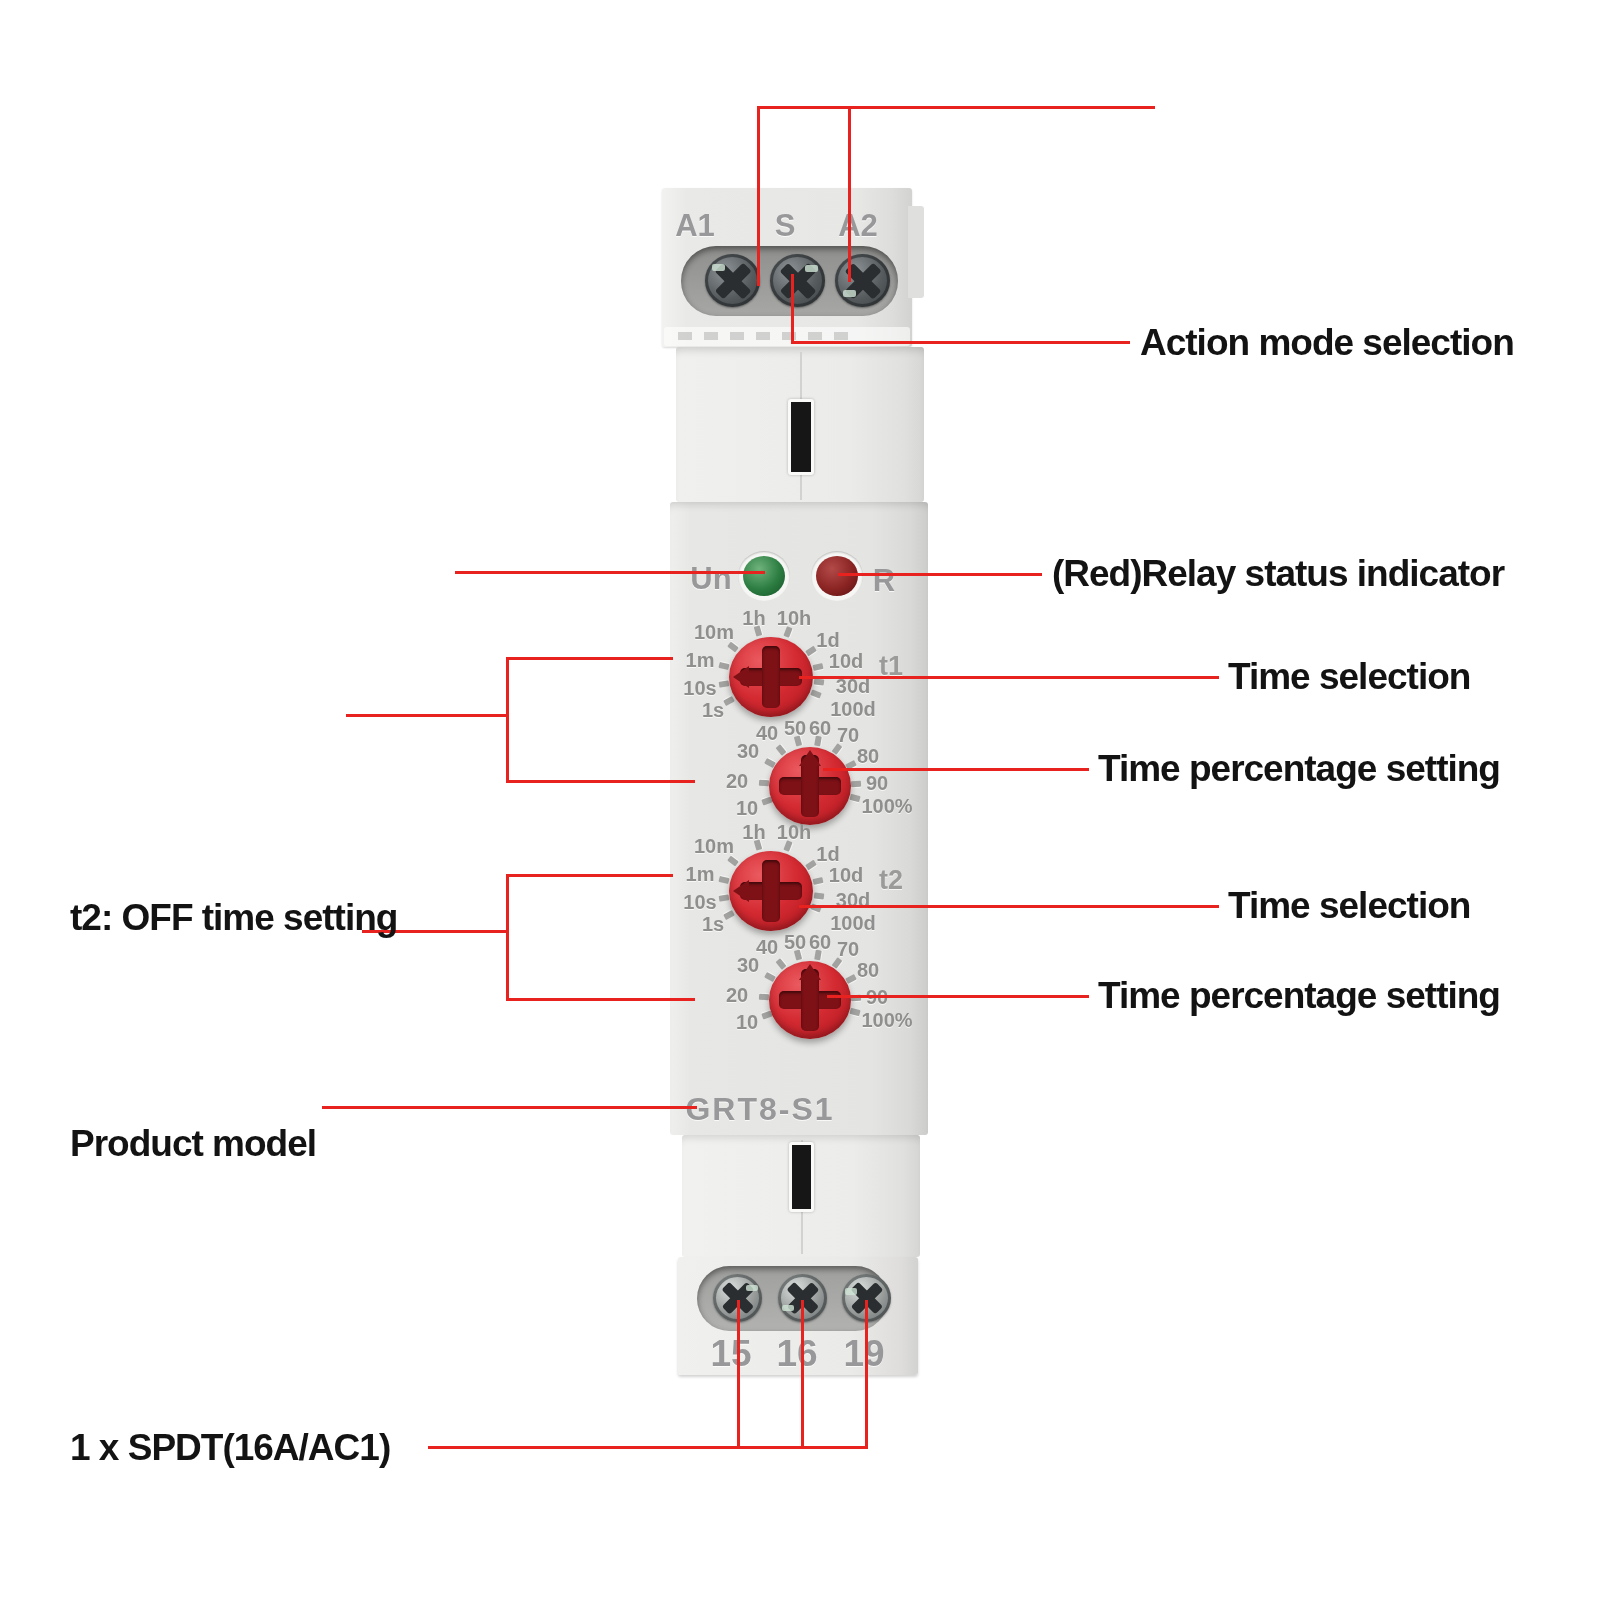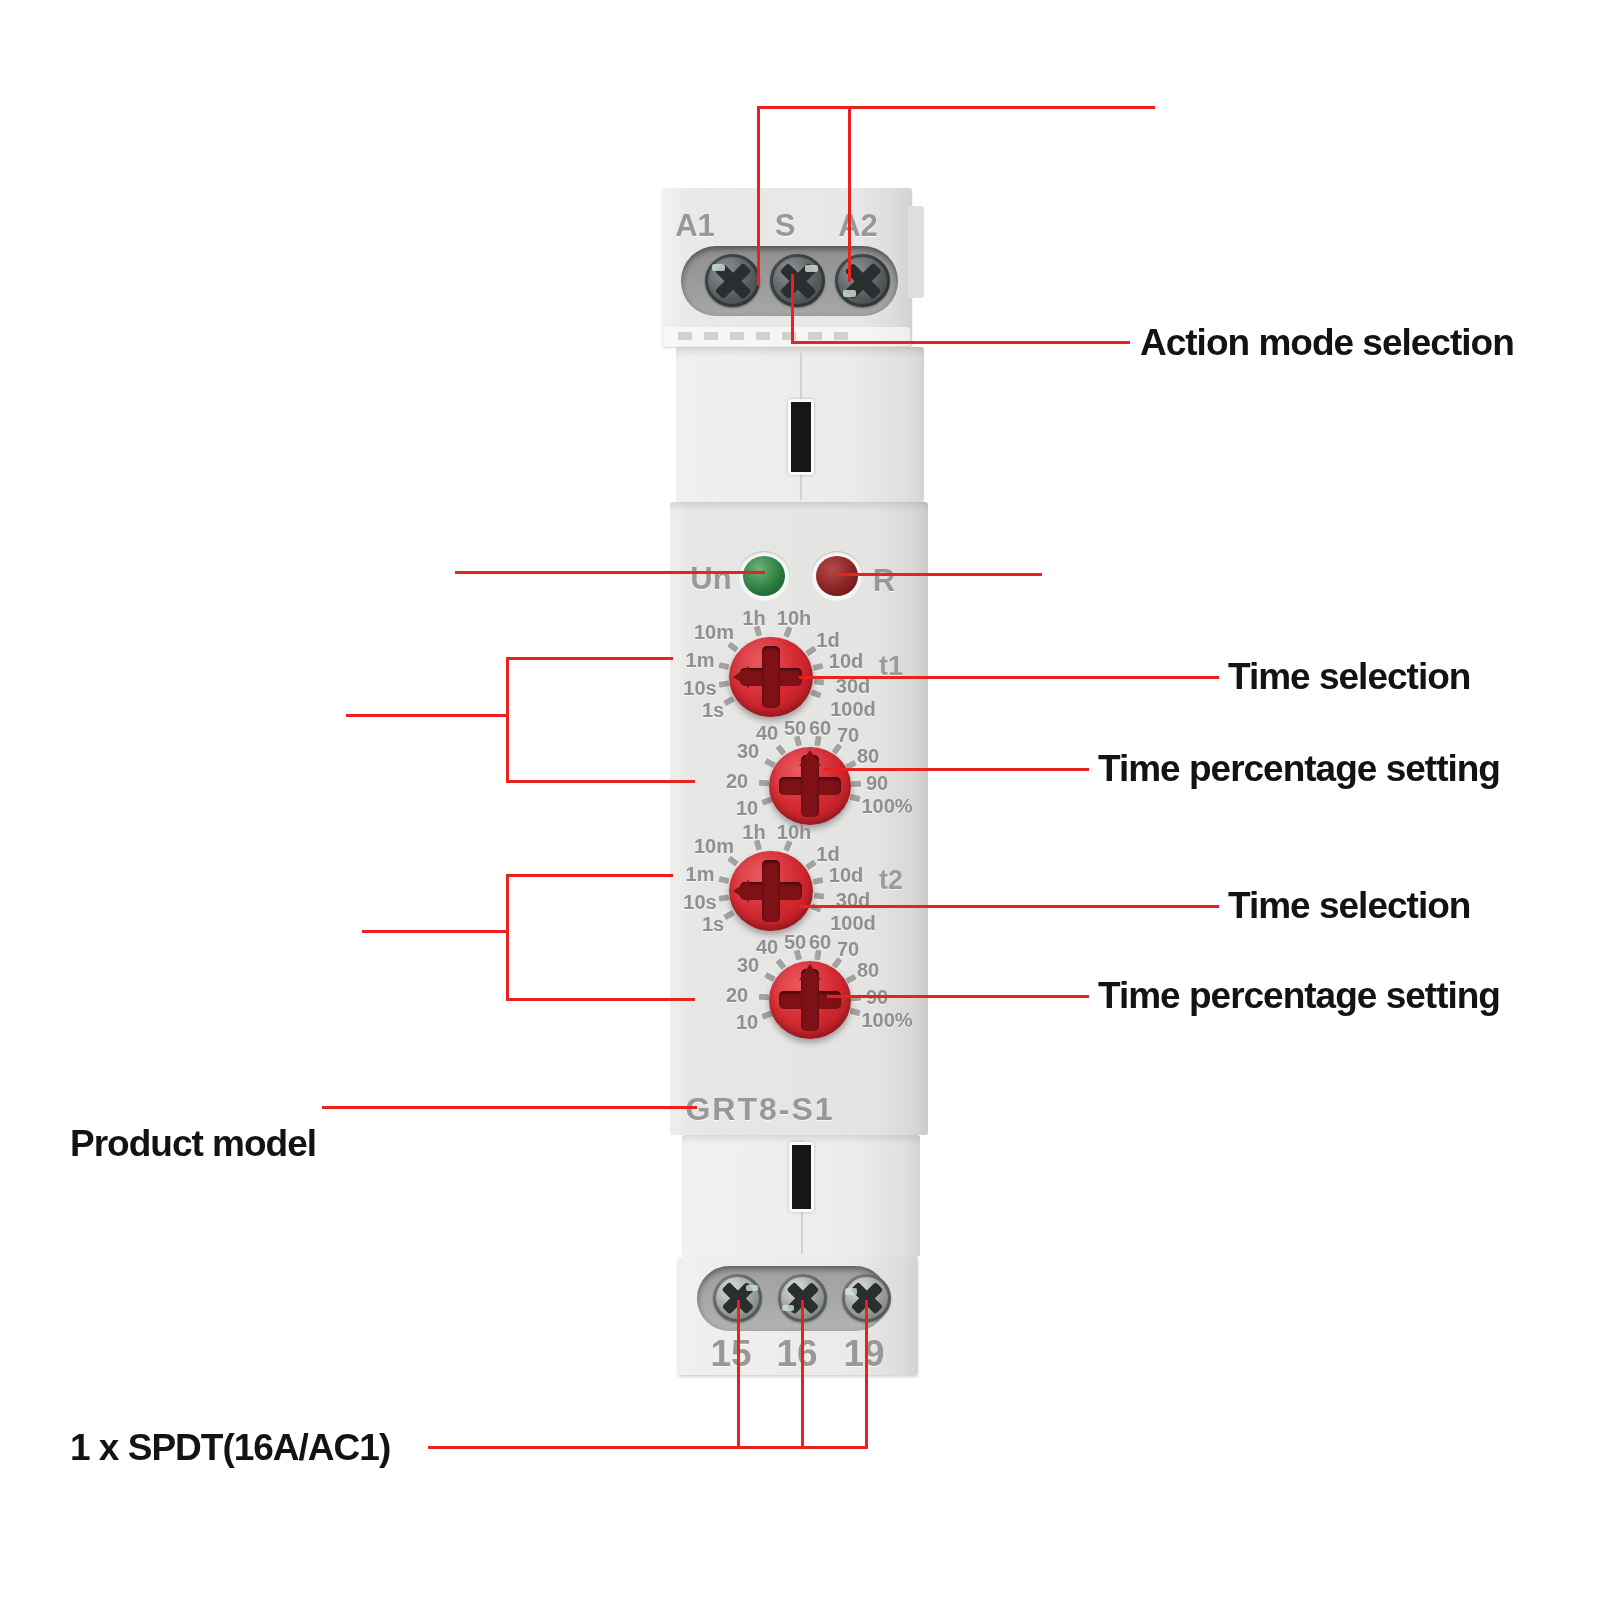--- a/index.html
+++ b/index.html
@@ -273,19 +273,21 @@
   <div class="ln" style="left:506px;top:998px;width:189px;height:3px;"></div>
   <div class="ln" style="left:799px;top:905px;width:420px;height:3px;"></div>
   <div class="ln" style="left:827px;top:995px;width:262px;height:3px;"></div>
   <div class="ln" style="left:322px;top:1106px;width:375px;height:3px;"></div>
   <div class="ln" style="left:428px;top:1446px;width:440px;height:3px;"></div>
   <div class="ln" style="left:737px;top:1300px;width:3px;height:149px;"></div>
   <div class="ln" style="left:801px;top:1300px;width:3px;height:149px;"></div>
   <div class="ln" style="left:865px;top:1300px;width:3px;height:149px;"></div>
 
   <div class="ann" style="left:1140px;top:324px;">Action mode selection</div>
+  <div class="ann" style="left:1052px;top:555px;">(Red)Relay status indicator</div>
   <div class="ann" style="left:1228px;top:658px;">Time selection</div>
   <div class="ann" style="left:1098px;top:750px;">Time percentage setting</div>
+  <div class="ann" style="left:70px;top:899px;">t2: OFF time setting</div>
   <div class="ann" style="left:1228px;top:887px;">Time selection</div>
   <div class="ann" style="left:1098px;top:977px;">Time percentage setting</div>
   <div class="ann" style="left:70px;top:1089px;margin-top:36px;">Product model</div>
   <div class="ann" style="left:70px;top:1429px;">1 x SPDT(16A/AC1)</div>
 </div>
 
 </body></html>

